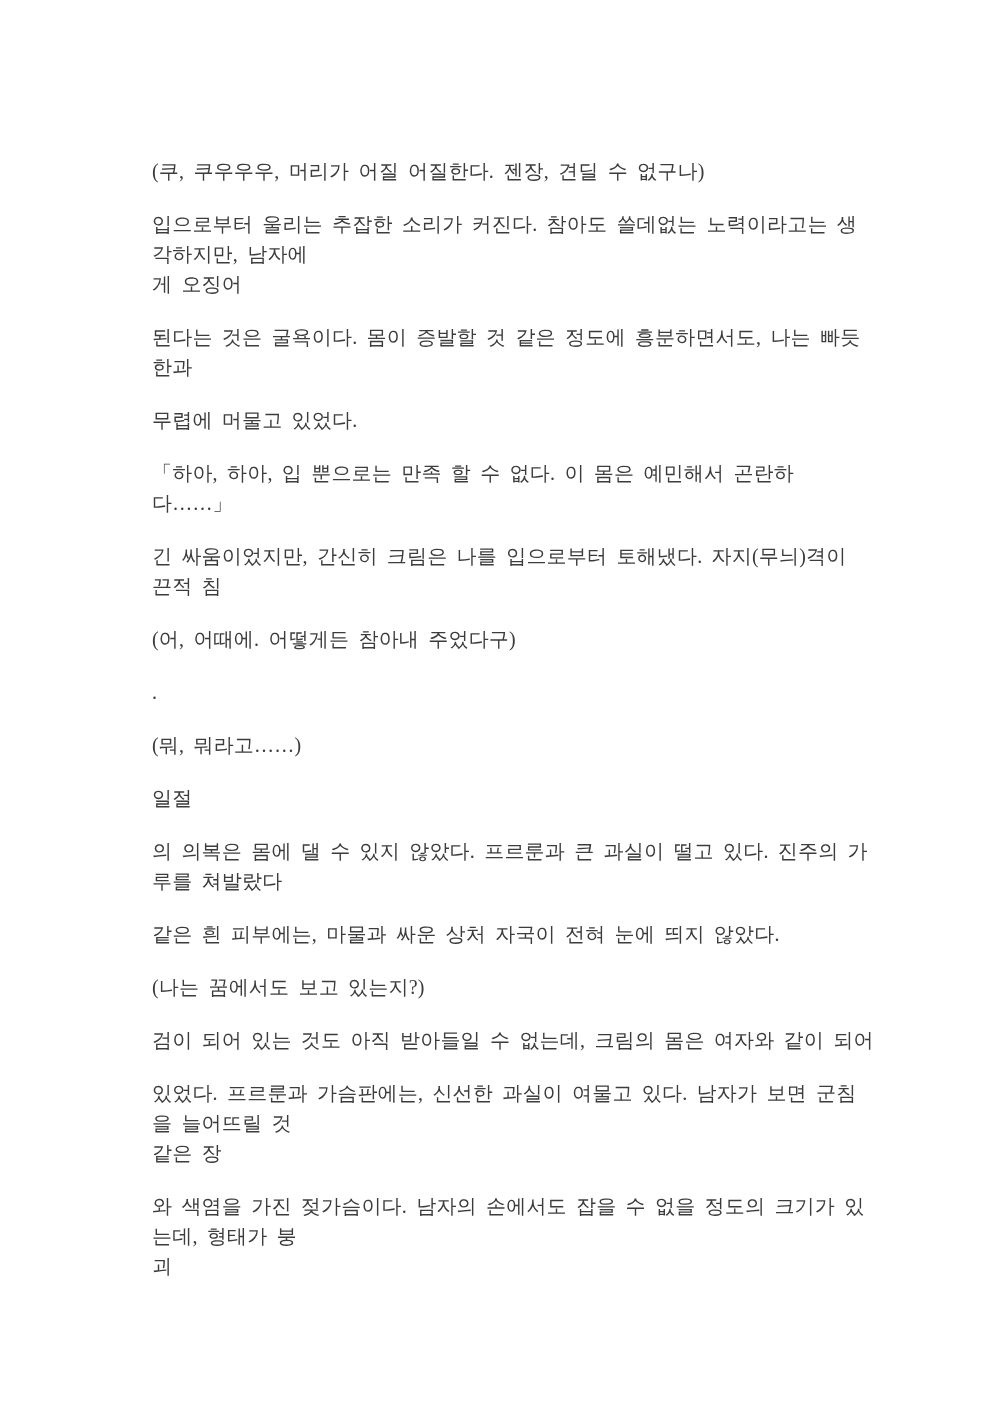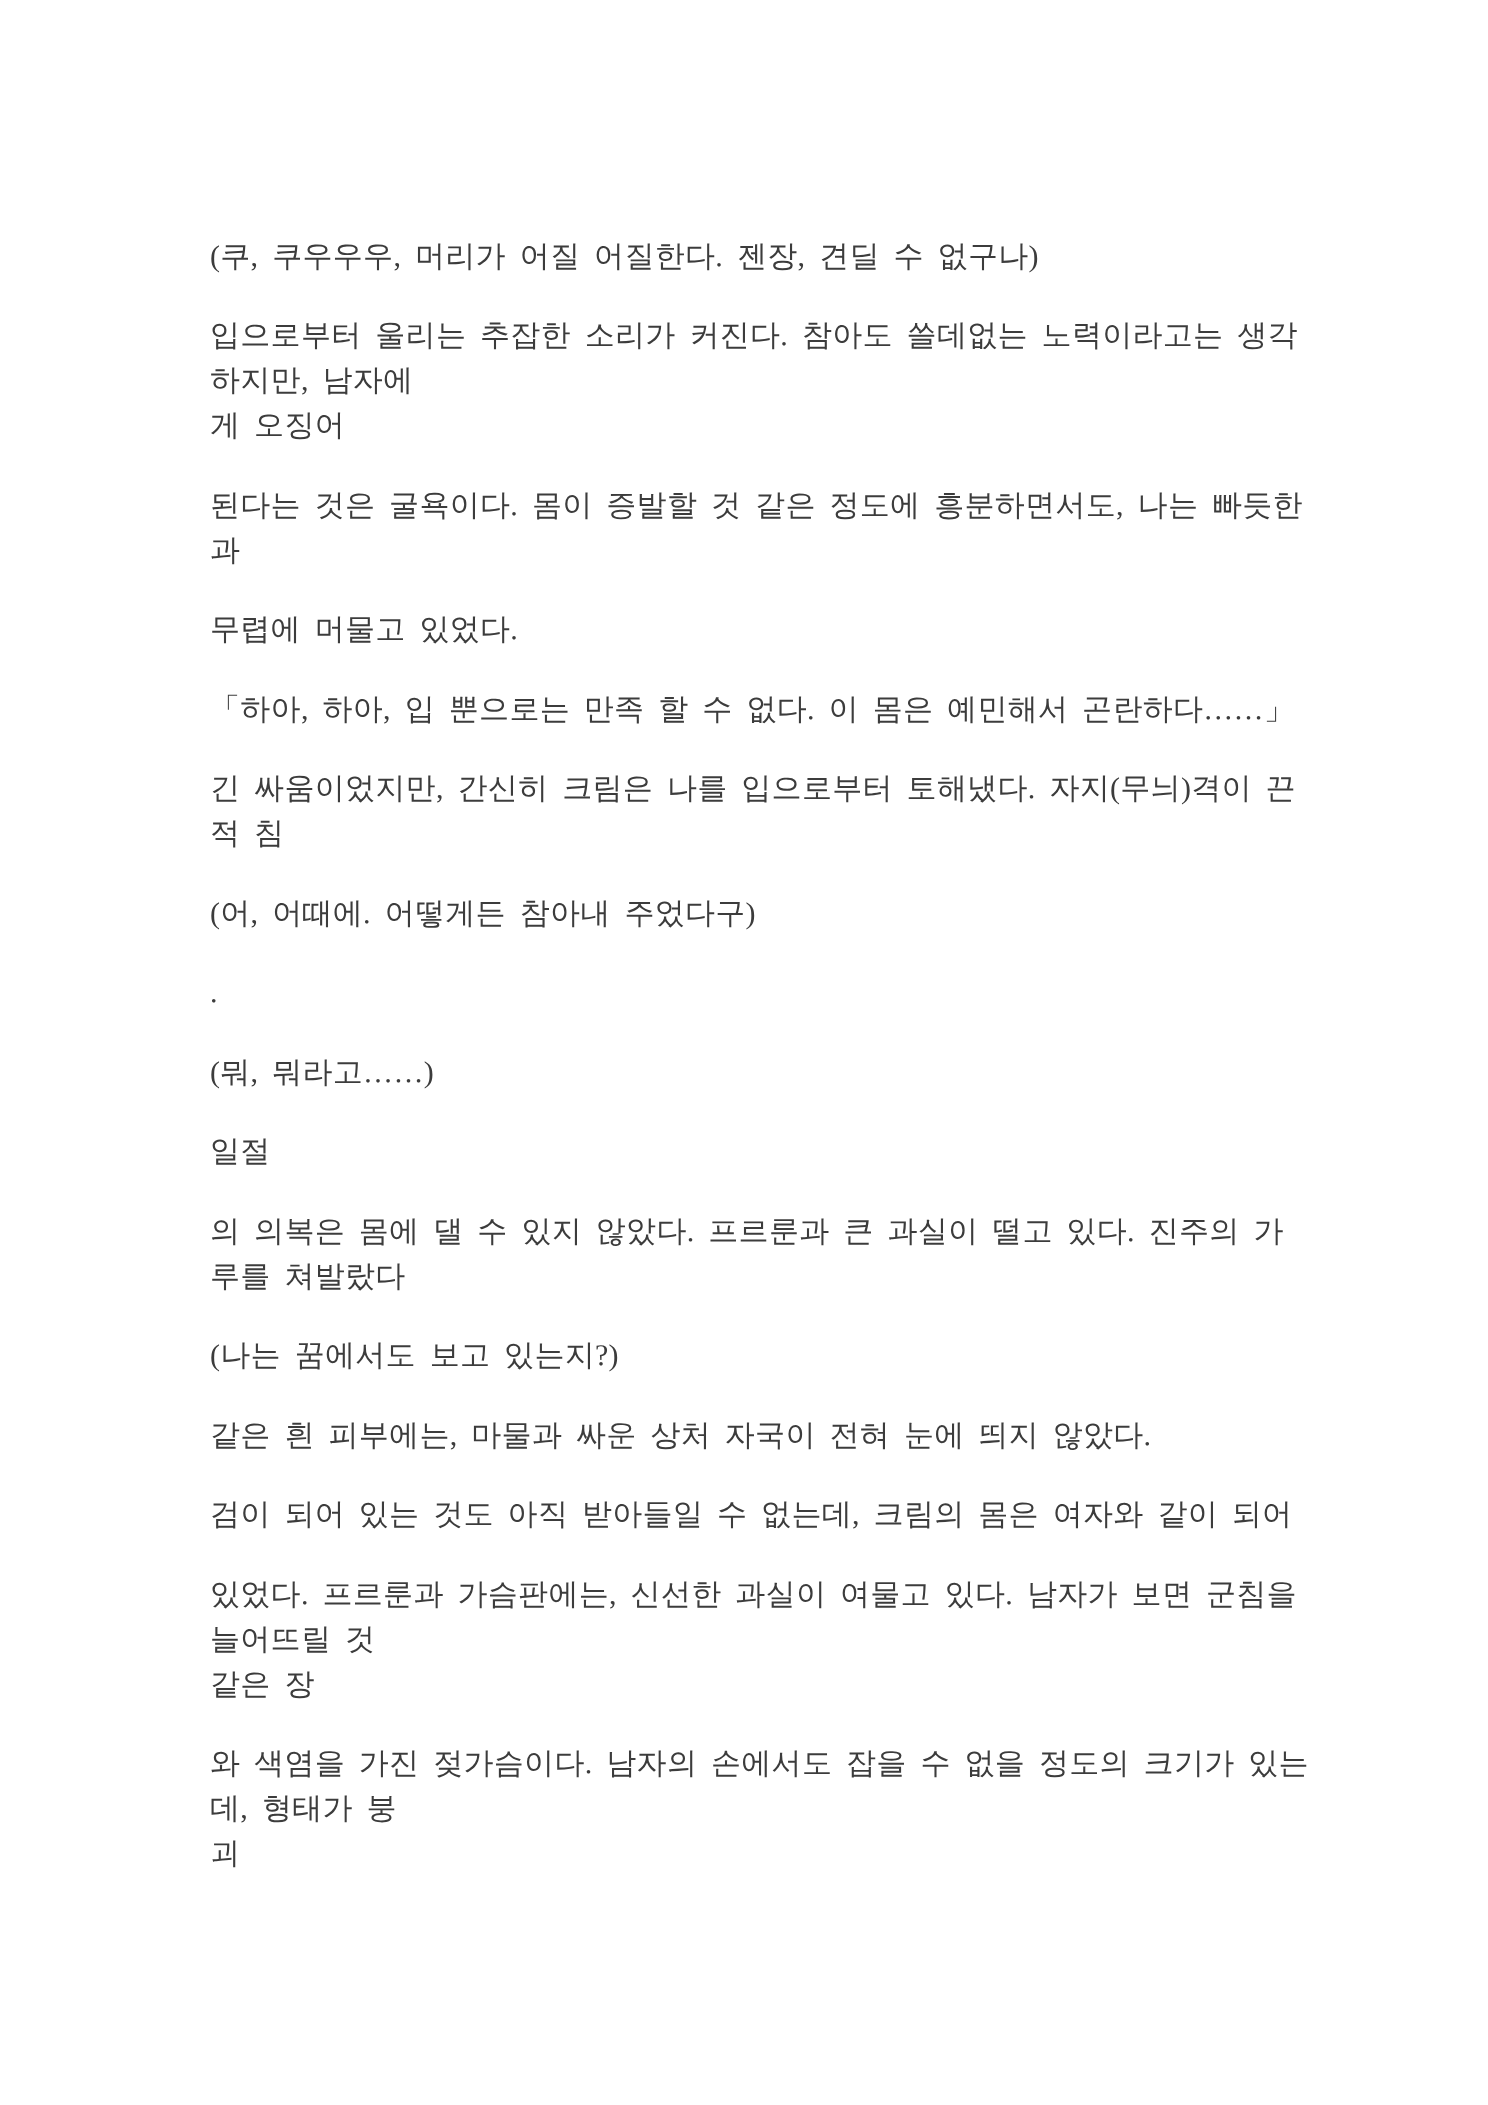--- a/index.html
+++ b/index.html
@@ -33,21 +33,21 @@
   }
   .line {
     white-space: pre-wrap;
     text-align: left;
   }
 </style>
 </head>
 <body>
 
 <div class="page">
-  <div class="content" id="document-content" style="color: rgb(60, 60, 60);">
+  <div class="content" id="document-content" style="color: rgb(60, 60, 60); margin-left: 12px;">
       <div class="paragraph">
         <div class="line">(쿠, 쿠우우우, 머리가 어질 어질한다. 젠장, 견딜 수 없구나)</div>
       </div>
       <div class="paragraph">
         <div class="line">입으로부터 울리는 추잡한 소리가 커진다. 참아도 쓸데없는 노력이라고는 생각하지만, 남자에</div>
         <div class="line">게 오징어</div>
       </div>
       <div class="paragraph">
         <div class="line">된다는 것은 굴욕이다. 몸이 증발할 것 같은 정도에 흥분하면서도, 나는 빠듯한과</div>
       </div>
@@ -69,24 +69,24 @@
       <div class="paragraph">
         <div class="line">(뭐, 뭐라고……)</div>
       </div>
       <div class="paragraph">
         <div class="line">일절</div>
       </div>
       <div class="paragraph">
         <div class="line">의 의복은 몸에 댈 수 있지 않았다. 프르룬과 큰 과실이 떨고 있다. 진주의 가루를 쳐발랐다</div>
       </div>
       <div class="paragraph">
-        <div class="line">(나는 꿈에서도 보고 있는지?)</div>
+        <div class="line">같은 흰 피부에는, 마물과 싸운 상처 자국이 전혀 눈에 띄지 않았다.</div>
       </div>
       <div class="paragraph">
-        <div class="line">같은 흰 피부에는, 마물과 싸운 상처 자국이 전혀 눈에 띄지 않았다.</div>
+        <div class="line">(나는 꿈에서도 보고 있는지?)</div>
       </div>
       <div class="paragraph">
         <div class="line">검이 되어 있는 것도 아직 받아들일 수 없는데, 크림의 몸은 여자와 같이 되어</div>
       </div>
       <div class="paragraph">
         <div class="line">있었다. 프르룬과 가슴판에는, 신선한 과실이 여물고 있다. 남자가 보면 군침을 늘어뜨릴 것</div>
         <div class="line">같은 장</div>
       </div>
       <div class="paragraph">
         <div class="line">와 색염을 가진 젖가슴이다. 남자의 손에서도 잡을 수 없을 정도의 크기가 있는데, 형태가 붕</div>

